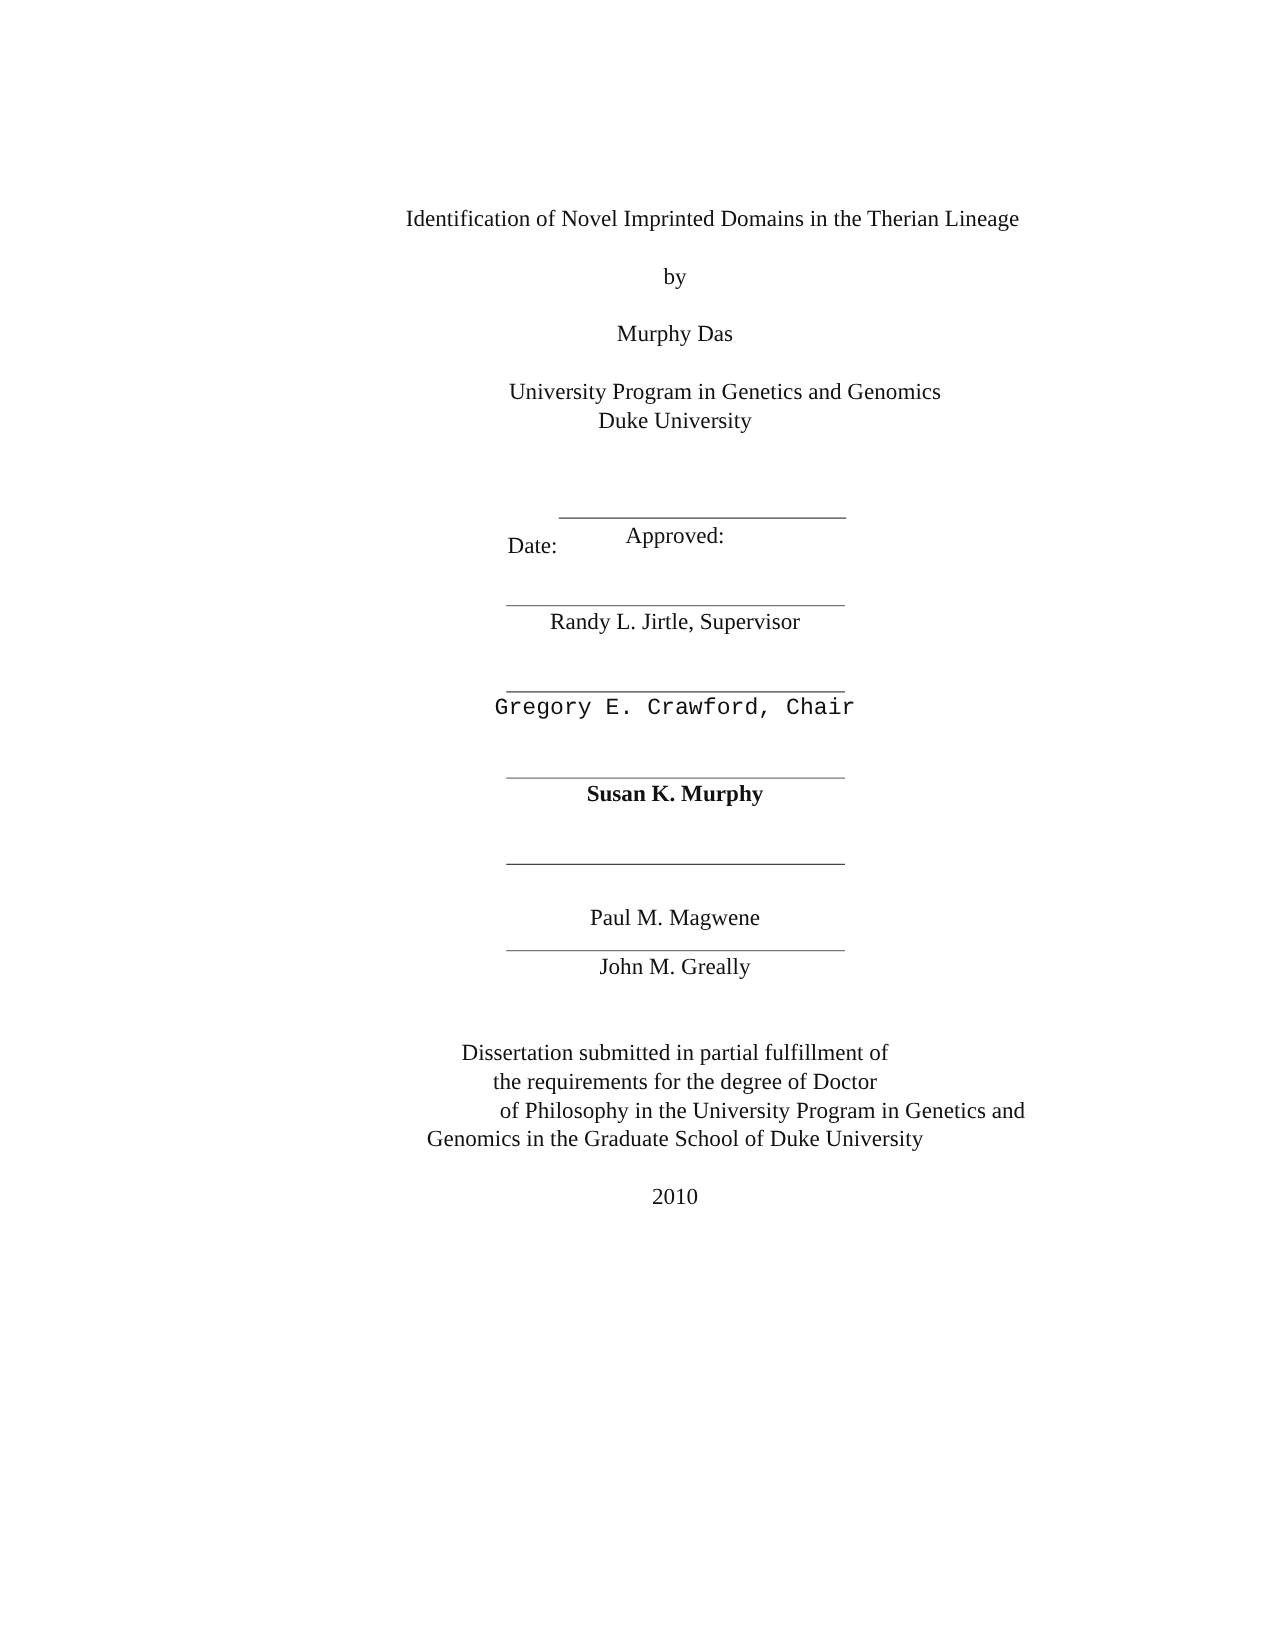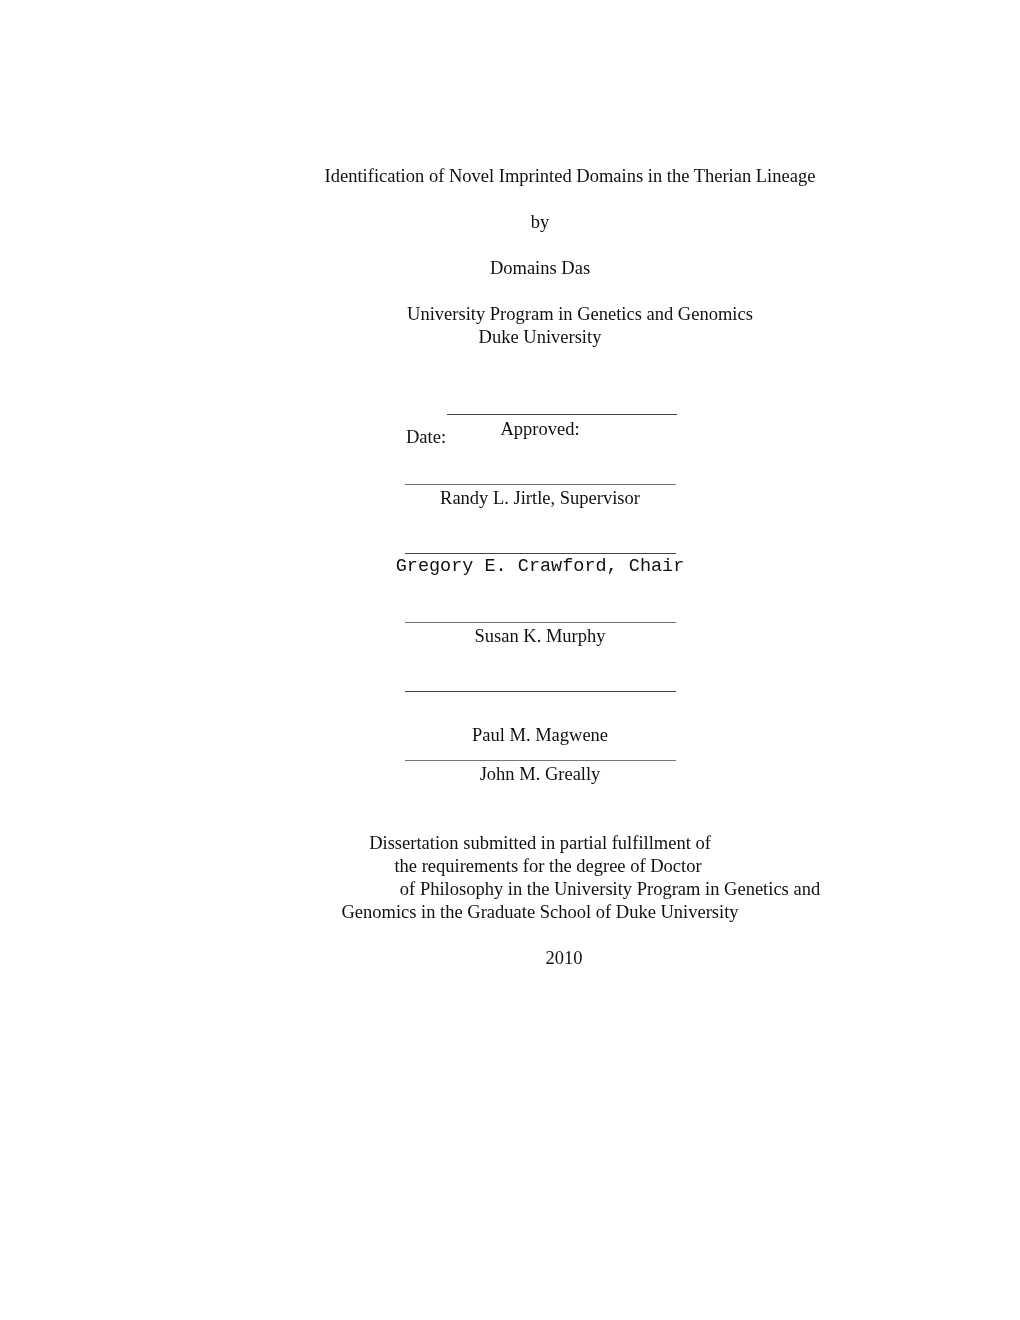--- a/index.html
+++ b/index.html
@@ -9,48 +9,48 @@
             transform: translateX(-50%); }
     .rule { position: absolute; height: 0; border-top: 1px solid #777; }
     .rule.dark { border-top: 1.5px solid #444; }
   </style>
 </head>
 <body>
 
 <div>
   <div class="line" style="left:570px; top:165px;">Identification of Novel Imprinted Domains in the Therian Lineage</div>
   <div class="line" style="left:540px; top:211px;">by</div>
-  <div class="line" style="left:540px; top:257px;">Domains Das</div>
+  <div class="line" style="left:540px; top:257px;">Murphy Das</div>
   <div class="line" style="left:540px; top:303px;margin-left:40px;">University Program in Genetics and Genomics</div>
   <div class="line" style="left:540px; top:326px;">Duke University</div>
 
   <div>
     <div class="line" style="left:426px; top:395px;margin-top:31px;">Date:</div>
     <div class="rule dark" style="left:447px; top:414px; width:230px;"></div>
   </div>
   <div class="line" style="left:540px; top:418px;">Approved:</div>
 
   <div>
     <div class="rule" style="left:405px; top:484px; width:271px;"></div>
     <div class="line" style="left:540px; top:487px;">Randy L. Jirtle, Supervisor</div>
 
     <div class="rule dark" style="left:405px; top:553px; width:271px;"></div>
     <div class="line" style="left:540px; top:556px;font-family:Liberation Mono, monospace;">Gregory E. Crawford, Chair</div>
 
     <div class="rule" style="left:405px; top:622px; width:271px;"></div>
-    <div class="line" style="left:540px; top:625px;">Susan K. Murphy</div>
+    <div class="line" style="left:540px; top:625px;font-weight:bold;">Susan K. Murphy</div>
 
     <div class="rule dark" style="left:405px; top:691px; width:271px;"></div>
     <div class="line" style="left:540px; top:694px;margin-top:30px;">Paul M. Magwene</div>
 
     <div class="rule" style="left:405px; top:760px; width:271px;"></div>
     <div class="line" style="left:540px; top:763px;">John M. Greally</div>
   </div>
 
   <div>
     <div class="line" style="left:540px; top:832px;">Dissertation submitted in partial fulfillment of</div>
     <div class="line" style="left:548px; top:855px;">the requirements for the degree of Doctor</div>
     <div class="line" style="left:570px; top:878px;margin-left:40px;">of Philosophy in the University Program in Genetics and</div>
     <div class="line" style="left:540px; top:901px;">Genomics in the Graduate School of Duke University</div>
   </div>
 
-  <div class="line" style="left:564px; top:947px;">2010</div>
+  <div class="line" style="left:540px; top:947px;">2010</div>
 </div>
 
 </body></html>

